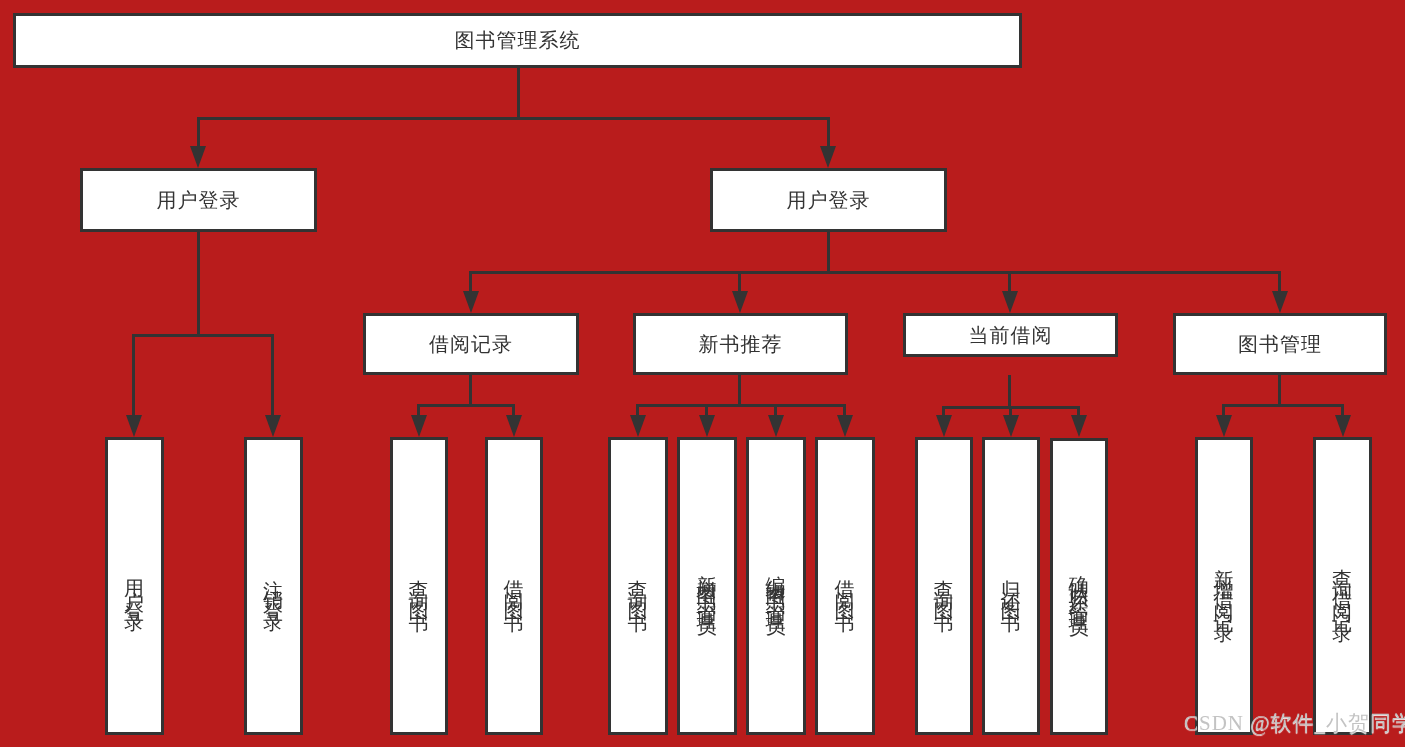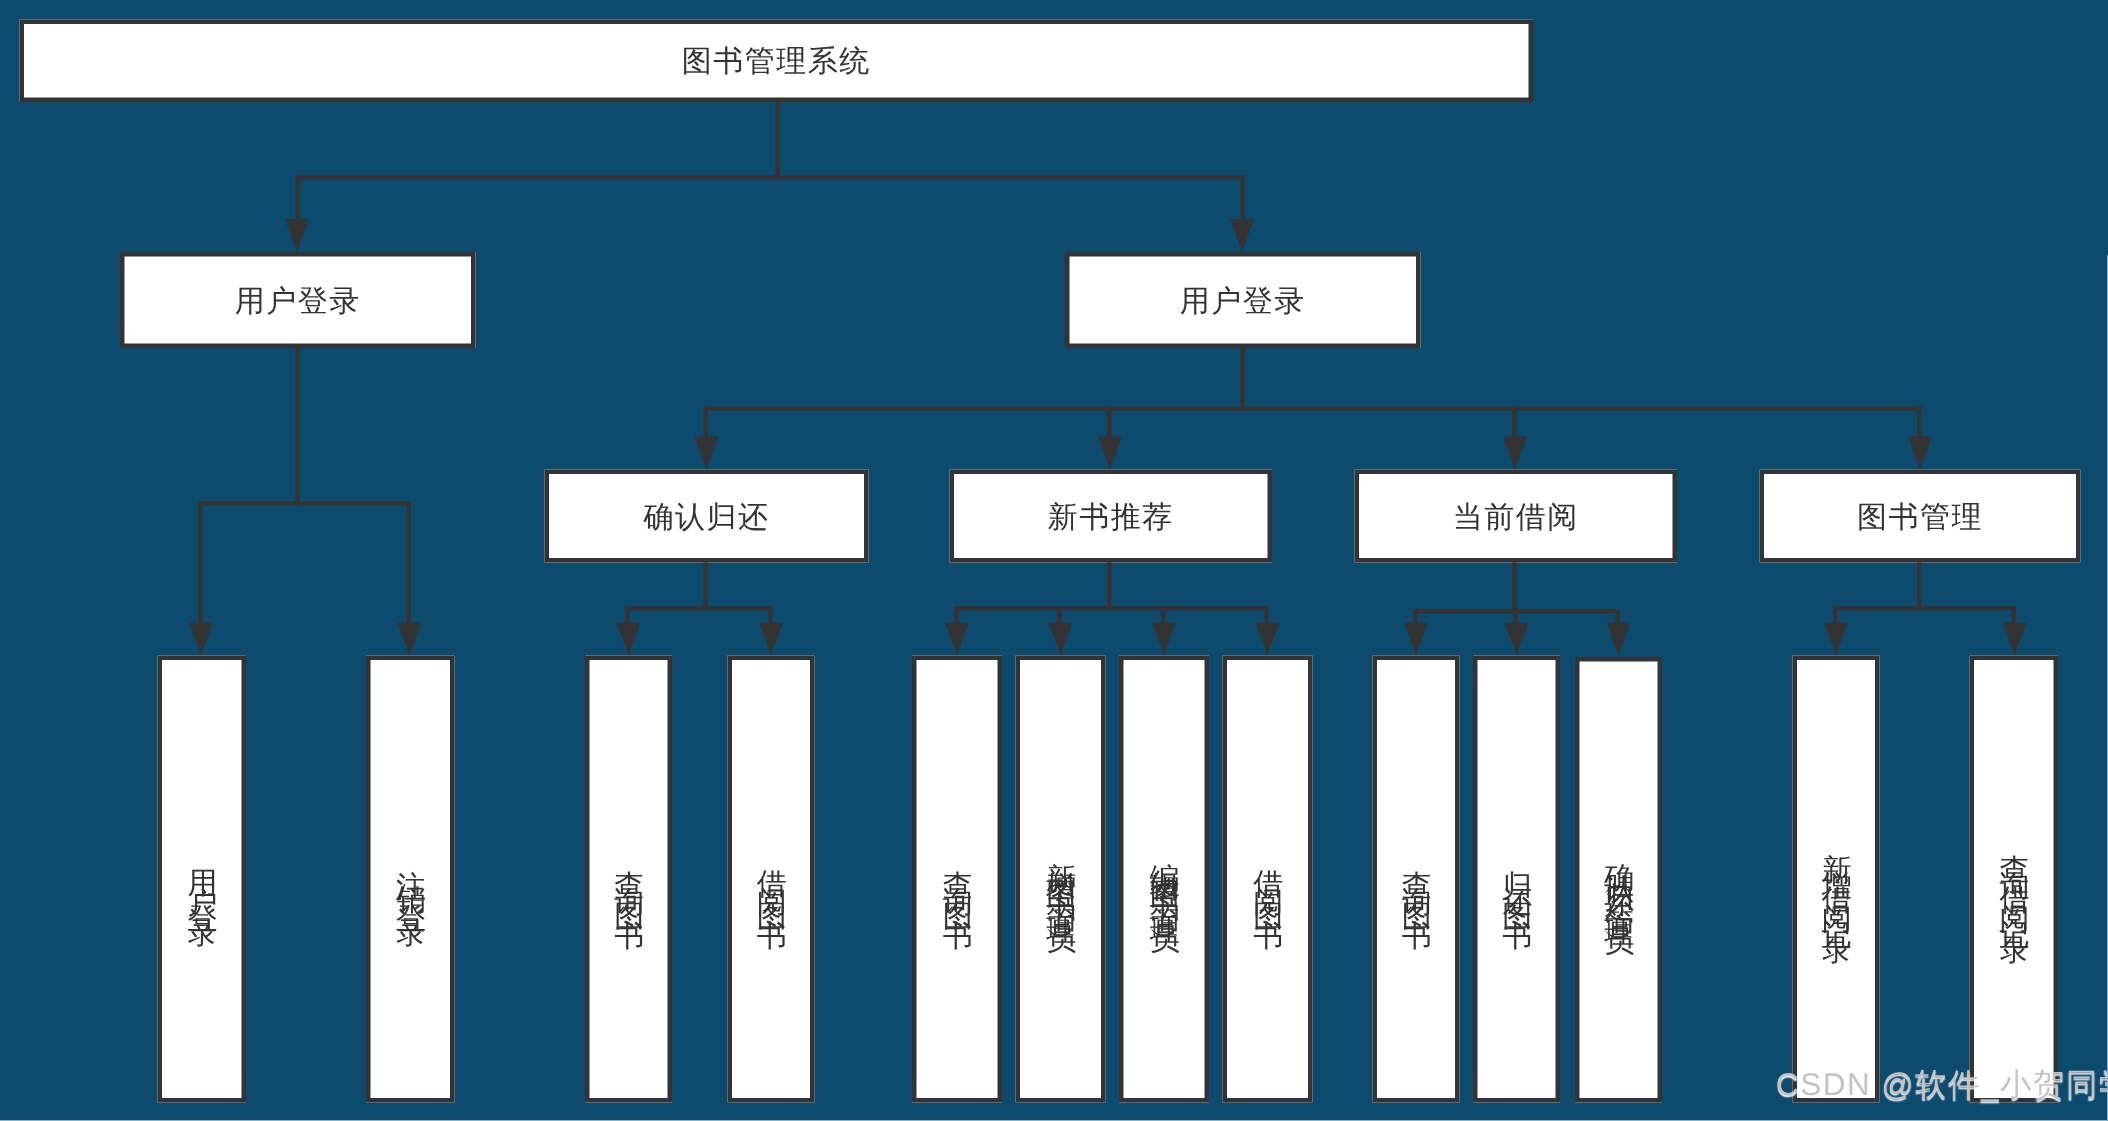--- a/index.html
+++ b/index.html
@@ -1,21 +1,21 @@
 <!DOCTYPE html>
 <html><head>
 <meta charset="utf-8">
 <style>
   html,body{margin:0;padding:0;background:#ffffff;}
   #stage{
     position:relative;
     width:1405px;height:747px;
-    background:#0c4a6e;
+    background:#b91c1c;
     overflow:hidden;
-    font-family:Liberation Sans, sans-serif;
+    font-family:Liberation Serif, serif;
     color:#333333;
   }
   .hbox,.vbox{
     position:absolute;
     box-sizing:border-box;
     border:3px solid #333333;
     background:#ffffff;
     display:flex;
     align-items:center;
     justify-content:center;
@@ -65,26 +65,26 @@
   </div>
 
   <div class="hbox" style="left:80px;top:168px;width:237px;height:64px">
     <span class="lbl">用户登录</span>
   </div>
   <div class="hbox" style="left:710px;top:168px;width:237px;height:64px">
     <span class="lbl">用户登录</span>
   </div>
 
   <div class="hbox" style="left:363px;top:313px;width:216px;height:62px">
-    <span class="lbl">确认归还</span>
+    <span class="lbl">借阅记录</span>
   </div>
   <div class="hbox" style="left:633px;top:313px;width:215px;height:62px">
     <span class="lbl">新书推荐</span>
   </div>
-  <div class="hbox" style="left:903px;top:313px;width:215px;height:62px">
+  <div class="hbox" style="left:903px;top:313px;width:215px;height:44px">
     <span class="lbl">当前借阅</span>
   </div>
   <div class="hbox" style="left:1173px;top:313px;width:214px;height:62px">
     <span class="lbl">图书管理</span>
   </div>
 
   <div class="vbox" style="left:105px;top:437px;width:59px;height:298px">
     <span class="lbl">用户登录</span>
   </div>
   <div class="vbox" style="left:244px;top:437px;width:59px;height:298px">

